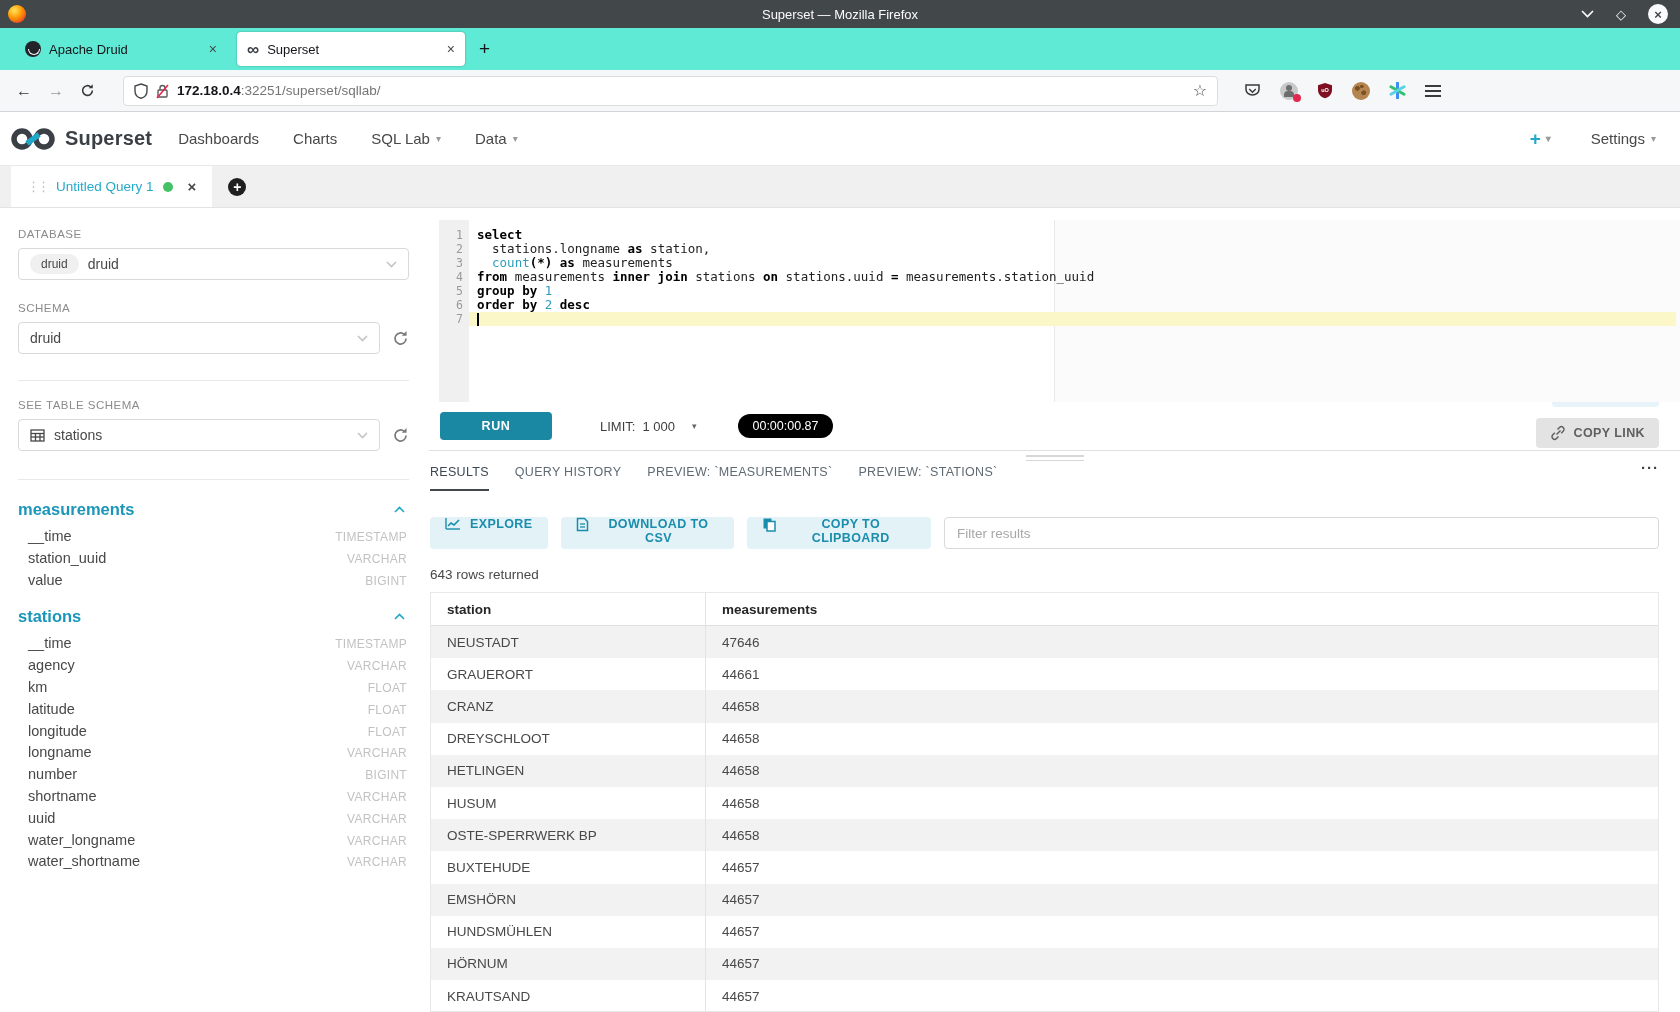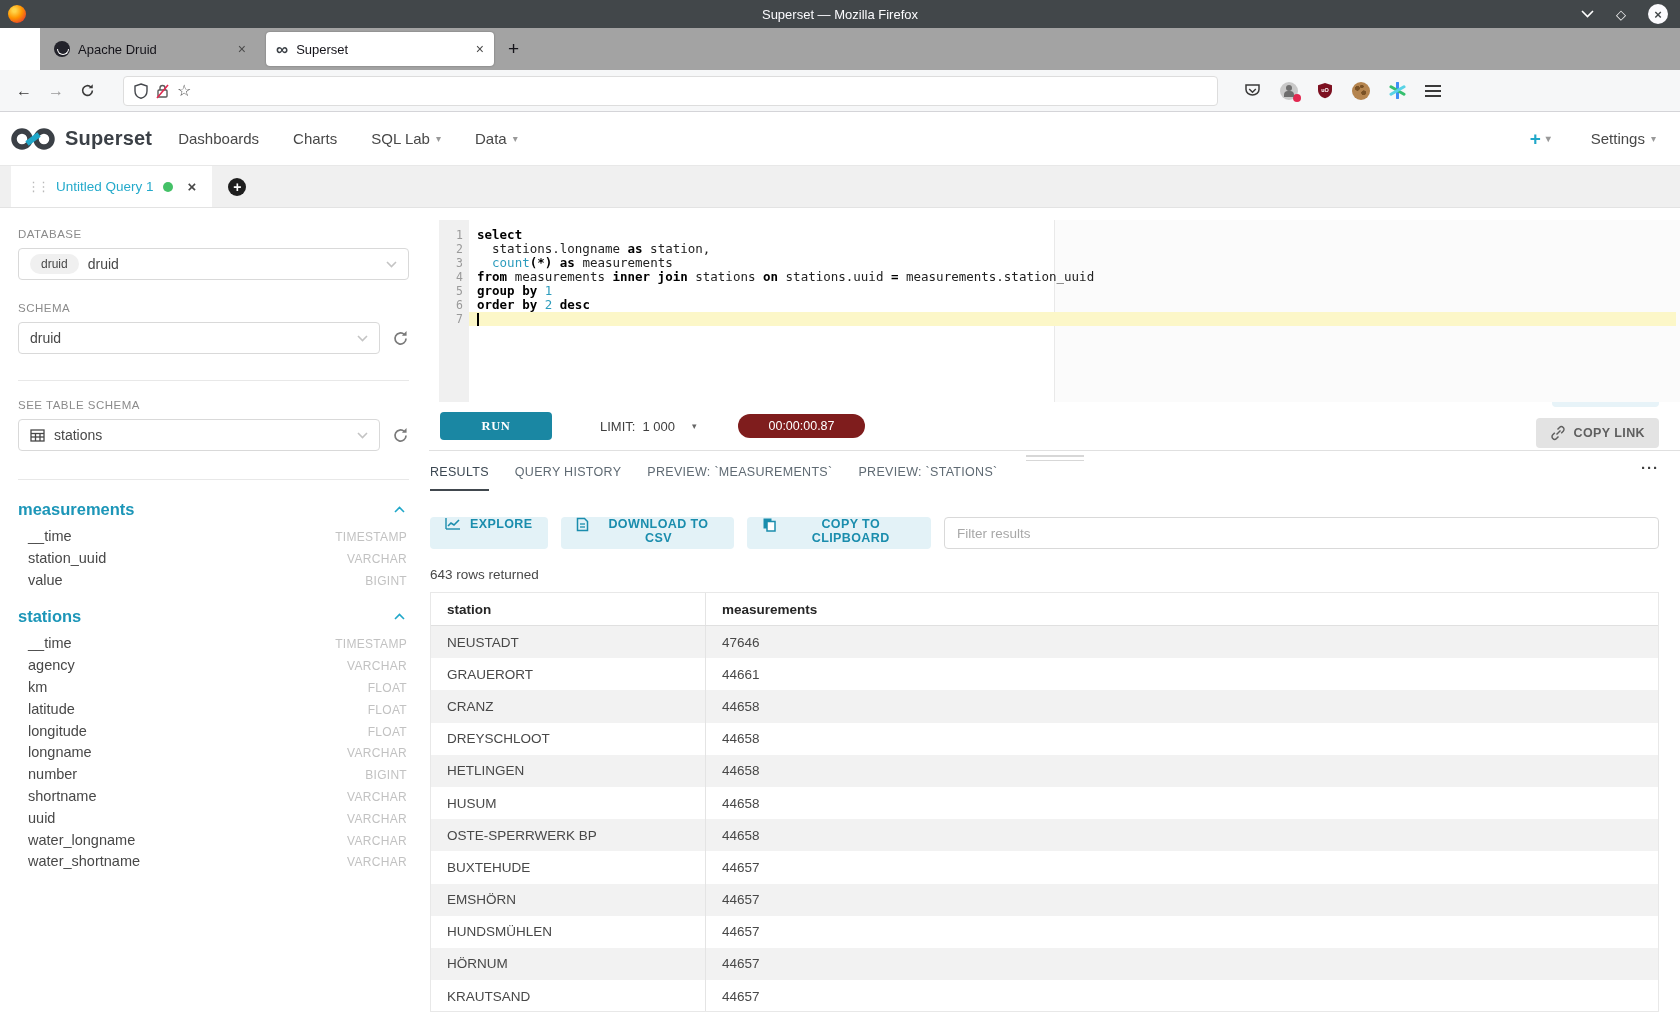--- a/index.html
+++ b/index.html
@@ -11,21 +11,21 @@
   .titlebar { height:28px; background:#42474a; display:flex; align-items:center; position:relative; flex:0 0 auto; }
   .ff-logo { width:18px; height:18px; border-radius:50%; margin-left:8px;
     background:radial-gradient(circle at 35% 30%, #ffd54a 10%, #ff9500 45%, #e8452c 80%); }
   .win-title { position:absolute; left:0; right:0; text-align:center; color:#fbfbfe; font-size:13px; }
   .win-controls { margin-left:auto; display:flex; align-items:center; gap:22px; margin-right:12px; z-index:2; }
   .win-controls .glyph { color:#fff; font-size:13px; }
   .close-circle { width:20px; height:20px; border-radius:50%; background:#fbfbfe; color:#42474a;
     display:flex; align-items:center; justify-content:center; font-size:13px; font-weight:bold; }
 
   
-  .tabstrip { height:42px; background:#a3a3a3; display:flex; align-items:center; padding-left:4px; flex:0 0 auto;margin-left:40px; }
+  .tabstrip { height:42px; background:#5eead4; display:flex; align-items:center; padding-left:15px; flex:0 0 auto; }
   .fftab { height:34px; display:flex; align-items:center; gap:8px; padding:0 10px; border-radius:4px; width:212px; }
   .fftab.active { background:#fff; box-shadow:0 0 2px rgba(0,0,0,.35); width:228px; margin-left:10px; }
   .fftab .title { font-size:13px; color:#15141a; flex:1; white-space:nowrap; overflow:hidden; }
   .fftab .tab-close { color:#4a4a4a; font-size:14px; }
   .druid-ic { width:16px; height:16px; border-radius:50%; background:#23232b; position:relative; flex:0 0 auto; }
   .druid-ic::after { content:""; position:absolute; left:3px; top:8px; width:10px; height:5px;
     border:1.5px solid #fff; border-top:none; border-radius:0 0 8px 8px; }
   .ss-fav { color:#3b4046; font-size:17px; font-weight:bold; line-height:1; }
   .newtab { font-size:19px; color:#15141a; margin-left:14px; }
 
@@ -107,26 +107,26 @@
     font-size:12.5px; color:#222; padding-left:8px; white-space:pre; }
   .codeline.active { background:#fcf7c8; margin-right:4px; }
   .tok-kw { font-weight:bold; color:#000; }
   .tok-fn { color:#2d9cbd; }
   .tok-num { color:#2d9cbd; }
   .cursor { display:inline-block; width:1.5px; height:13px; background:#000; vertical-align:middle; }
 
   
   .ed-toolbar { height:48px; display:flex; align-items:center; padding:0 21px 0 11px; flex:0 0 auto; }
   .run-btn { width:112px; height:28px; background:#1a87a3; color:#fff; border:none; border-radius:4px;
-    font-size:12.5px; font-weight:bold; letter-spacing:.6px; font-family:Liberation Serif, serif; }
+    font-size:12.5px; font-weight:bold; letter-spacing:.6px; font-family:Liberation Sans, sans-serif; }
   .limit { display:flex; align-items:center; margin-left:48px; gap:7px; }
   .limit-label { font-size:13px; color:#3f3f3f; }
   .limit-value { font-size:13px; color:#3f3f3f; }
   .limit-caret { color:#666; font-size:9px; margin-left:10px; }
-  .timer-pill { margin-left:42px; background:#7f1d1d; color:#fff; font-size:12.5px; border-radius:13px; padding:5px 30px; }
+  .timer-pill { margin-left:42px; background:#000000; color:#fff; font-size:12.5px; border-radius:13px; padding:5px 14px; }
   .ed-right { margin-left:auto; display:flex; align-items:flex-end; gap:11px;flex-direction:column; }
   .soft-btn { height:30px; display:flex; align-items:center; gap:8px; border:none; border-radius:4px;
     font-size:12.5px; font-weight:bold; letter-spacing:.4px; padding:0 14px; font-family:inherit; }
   .soft-btn.blue { background:#e7f3f8; color:#1985a0; }
   .soft-btn.gray { background:#e3e3e3; color:#5f5f5f; }
   .ellipsis { color:#3f3f3f; font-size:15px; font-weight:bold; letter-spacing:1px; margin-left:4px; }
 
   
   .south { flex:1; border-top:1px solid #e0e0e0; position:relative; min-height:0; overflow:hidden;
     padding:0 21px 0 1px; display:flex; flex-direction:column; }
@@ -204,20 +204,21 @@
             <path d="M7 1 L13 3 V8 C13 12 10 14.5 7 15.3 C4 14.5 1 12 1 8 V3 Z" fill="none" stroke="#45484d" stroke-width="1.4"></path>
           </svg>
       </span>
       <span style="position:relative;">
         <svg width="13" height="16" viewBox="0 0 13 16">
             <rect x="2" y="7" width="9" height="7" rx="1" fill="none" stroke="#5a5a5a" stroke-width="1.4"></rect>
             <path d="M4 7 V5 a2.5 2.5 0 0 1 5 0 V7" fill="none" stroke="#5a5a5a" stroke-width="1.4"></path>
             <line x1="1" y1="15" x2="12" y2="2" stroke="#e22850" stroke-width="1.6"></line>
           </svg>
       </span>
+      <span class="url-text"><span class="url-host">172.18.0.4</span><span class="url-path">:32251/superset/sqllab/</span></span>
       <span class="star">☆</span>
     </div>
     <div class="ext-icons">
       <span>
         <svg width="17" height="16" viewBox="0 0 17 16">
             <path d="M2 2 h13 v4.5 a6.5 5.5 0 0 1 -13 0 Z" fill="none" stroke="#3a3a3a" stroke-width="1.5"></path>
             <polyline points="5.2,6 8.5,9.2 11.8,6" fill="none" stroke="#3a3a3a" stroke-width="1.5"></polyline>
           </svg>
       </span>
       <span class="ext-circle">

